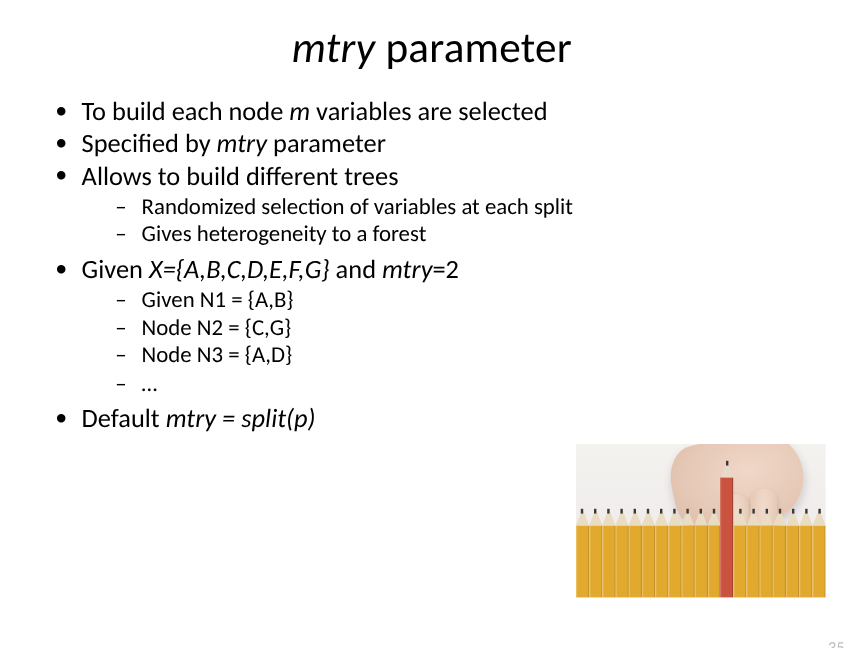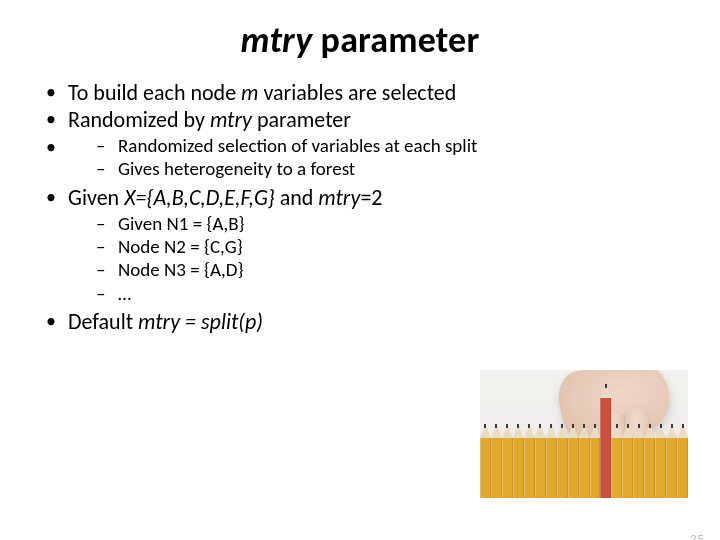--- a/index.html
+++ b/index.html
@@ -15,21 +15,21 @@
   }
   .slide {
     position: relative;
     width: 720px;
     height: 540px;
     box-sizing: border-box;
   }
   .title {
     text-align: center;
     font-size: 36px;
-    font-weight: 700;
+    font-weight: 400;
     margin-top: 18px;
     margin-bottom: 18px;
     letter-spacing: 0.2px;
   }
   .title .em {
     font-style: italic;
   }
   .content {
     padding-left: 42px;
     padding-right: 40px;
@@ -179,24 +179,25 @@
   </div>
 
   <div class="content">
     <ul class="l1">
 
       <li>
         <span>To build each node </span><span class="em">m</span><span> variables are selected</span>
       </li>
 
       <li>
-        <span>Randomized by </span><span class="em">mtry</span><span> parameter</span>
-      </li>
-
-      <li>
+        <span>Specified by </span><span class="em">mtry</span><span> parameter</span>
+      </li>
+
+      <li>
+        <span>Allows to build different trees</span>
         <ul class="l2">
           <li>Randomized selection of variables at each split</li>
           <li>Gives heterogeneity to a forest</li>
         </ul>
       </li>
 
       <li>
         <span>Given </span><span class="em">X={A,B,C,D,E,F,G}</span><span> and </span><span class="em">mtry</span><span>=2</span>
         <ul class="l2">
           <li>Given N1 = {A,B}</li>

